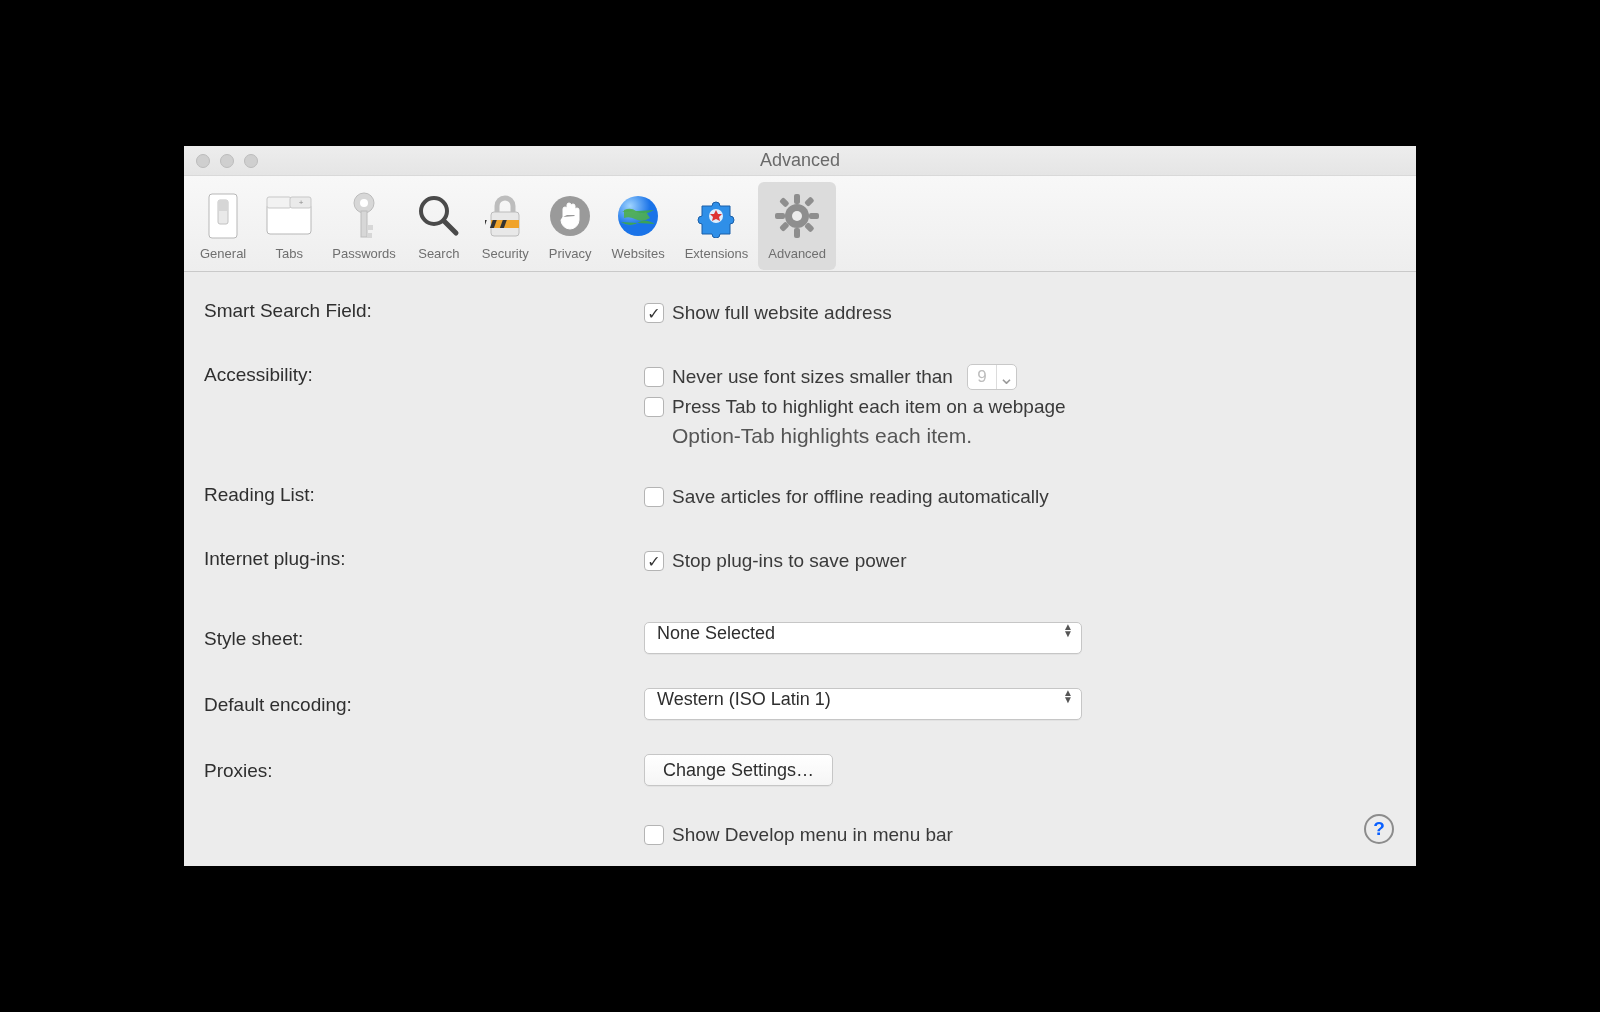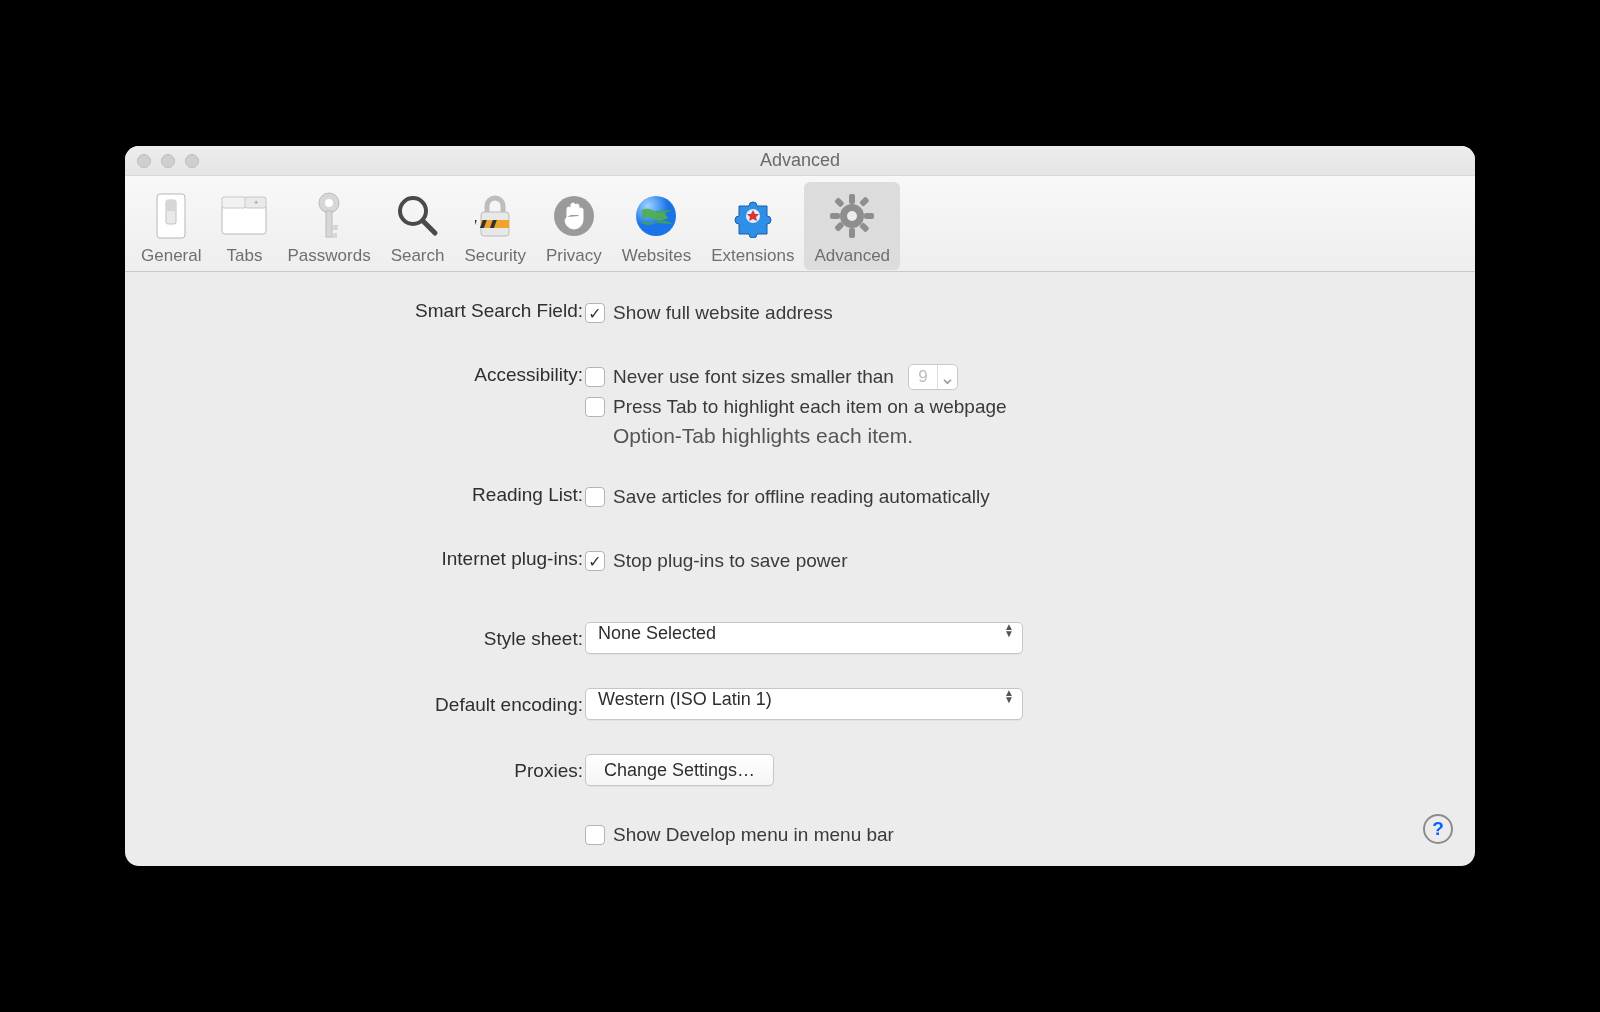--- a/index.html
+++ b/index.html
@@ -7,24 +7,24 @@
   body {
     background: #000;
     font-family: -apple-system, "Helvetica Neue", Helvetica, Arial, sans-serif;
     font-size: 19px;
     color: #3a3a3a;
     display: flex;
     align-items: center;
     justify-content: center;
   }
   .window {
-    width: 1350px;
+    width: 1232px;
     height: 720px;
     background: #ececec;
-    border-radius: 14px;
+    border-radius: 0;
     box-shadow: 0 30px 60px rgba(0,0,0,.55), 0 0 0 1px rgba(0,0,0,.15);
     overflow: hidden;
     position: relative;
   }
   .titlebar {
     height: 30px;
     background: linear-gradient(#ededed,#e5e5e5);
     border-bottom: 1px solid #d9d9d9;
     display: flex;
     align-items: center;
@@ -46,33 +46,33 @@
   .tab {
     display:flex; flex-direction:column; align-items:center;
     justify-content:flex-start;
     padding: 6px 10px 4px 10px;
     border-radius: 6px;
     height: 88px;
     cursor: default;
   }
   .tab.selected { background:#dcdcdc; }
   .tab .iconwrap { height: 56px; display:flex; align-items:center; justify-content:center; }
-  .tab .lbl { font-size:17px; color:#6f6f6f; margin-top:2px; white-space:nowrap; }
+  .tab .lbl { font-size:13px; color:#6f6f6f; margin-top:2px; white-space:nowrap; }
 
   .content {
     padding: 26px 20px 0 20px;
   }
   .row {
     display:flex;
     align-items:flex-start;
     margin-bottom: 6px;
   }
   .labelcol {
     width: 440px;
-    text-align:right;
+    text-align:left;
     padding-right: 2px;
     padding-top: 2px;
     color:#2f2f2f;
   }
   .fieldcol { flex:1; }
   .checkline { display:flex; align-items:center; gap:8px; height:30px; }
   .chk {
     width:20px; height:20px; border:1px solid #b4b4b4; border-radius:4px;
     background:#fff; display:flex; align-items:center; justify-content:center;
     font-size:16px; color:#333;

